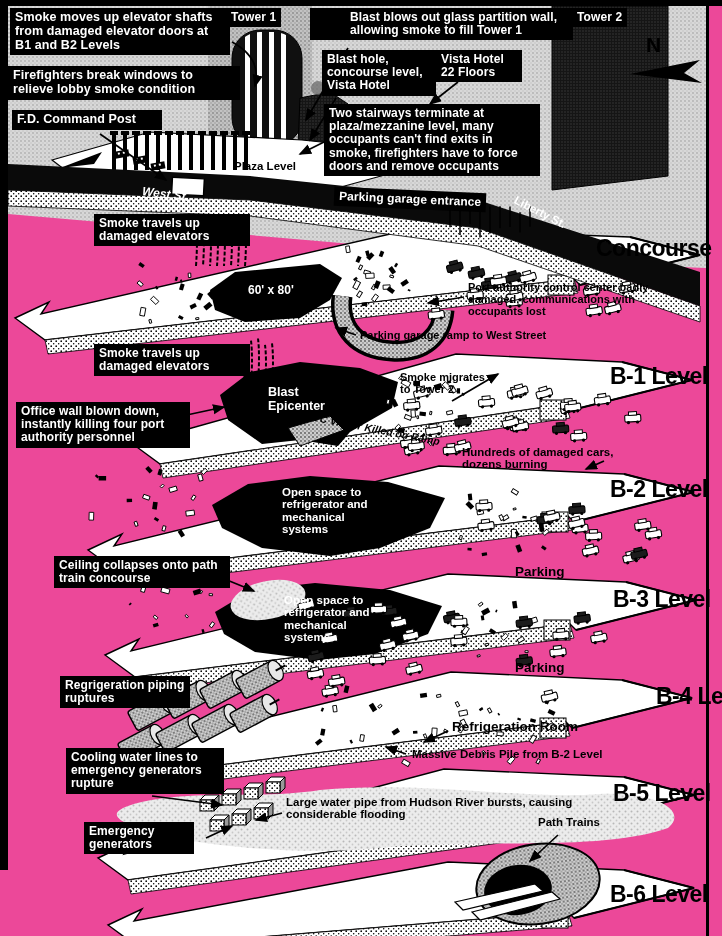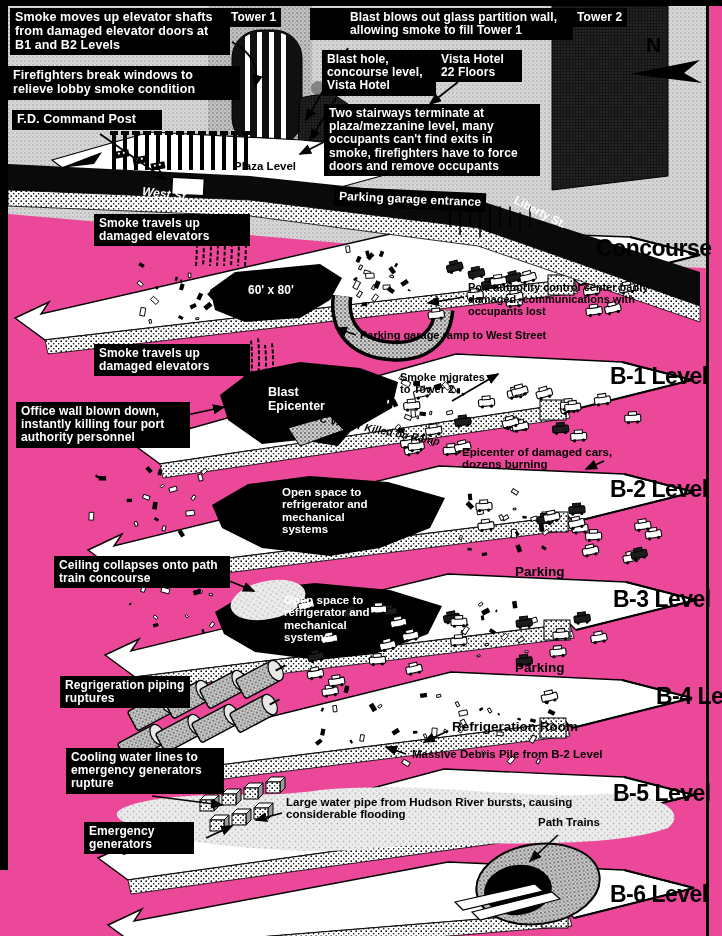--- a/index.html
+++ b/index.html
@@ -960,21 +960,21 @@
   <div class="lbl street" style="left:512px;top:206px;font-size:11.5px;transform:rotate(27deg);">Liberty St.</div>
 
   <div class="lbl" style="left:646px;top:34px;font-size:21px;font-weight:bold;">N</div>
 
   <div class="lbl whitetext" style="left:248px;top:284px;font-size:12px;">60' x 80'</div>
   <div class="lbl plain" style="left:468px;top:282px;width:212px;">Port authority control center badly damaged, communications with occupants lost</div>
   <div class="lbl plain" style="left:360px;top:330px;width:240px;">Parking garage ramp to West Street</div>
   <div class="lbl whitetext" style="left:268px;top:386px;width:80px;font-size:12.5px;">Blast Epicenter</div>
   <div class="lbl plain" style="left:400px;top:372px;width:92px;">Smoke migrates to Tower 2</div>
   <div class="lbl plain" style="left:302px;top:428px;width:190px;font-style:italic;font-size:10.5px;transform:rotate(11deg);">WTC Visitor Killed on Ramp</div>
-  <div class="lbl plain" style="left:462px;top:446px;width:160px;font-size:11.5px;">Epicenter of damaged cars, dozens burning</div>
+  <div class="lbl plain" style="left:462px;top:446px;width:160px;font-size:11.5px;">Hundreds of damaged cars, dozens burning</div>
   <div class="lbl whitetext" style="left:282px;top:486px;width:106px;font-size:11.5px;">Open space to refrigerator and mechanical systems</div>
   <div class="lbl whitetext" style="left:284px;top:594px;width:106px;font-size:11.5px;">Open space to refrigerator and mechanical systems</div>
   <div class="lbl plain" style="left:515px;top:565px;font-size:13.5px;">Parking</div>
   <div class="lbl plain" style="left:515px;top:661px;font-size:13.5px;">Parking</div>
   <div class="lbl plain" style="left:452px;top:720px;font-size:13.5px;">Refrigeration Room</div>
   <div class="lbl plain" style="left:412px;top:748px;font-size:11.5px;">Massive Debris Pile from B-2 Level</div>
   <div class="lbl plain" style="left:286px;top:796px;width:336px;font-size:11.5px;">Large water pipe from Hudson River bursts, causing considerable flooding</div>
   <div class="lbl plain" style="left:538px;top:816px;font-size:11.5px;">Path Trains</div>
 
   <div class="lbl level" style="left:596px;top:236px;">Concourse</div>

